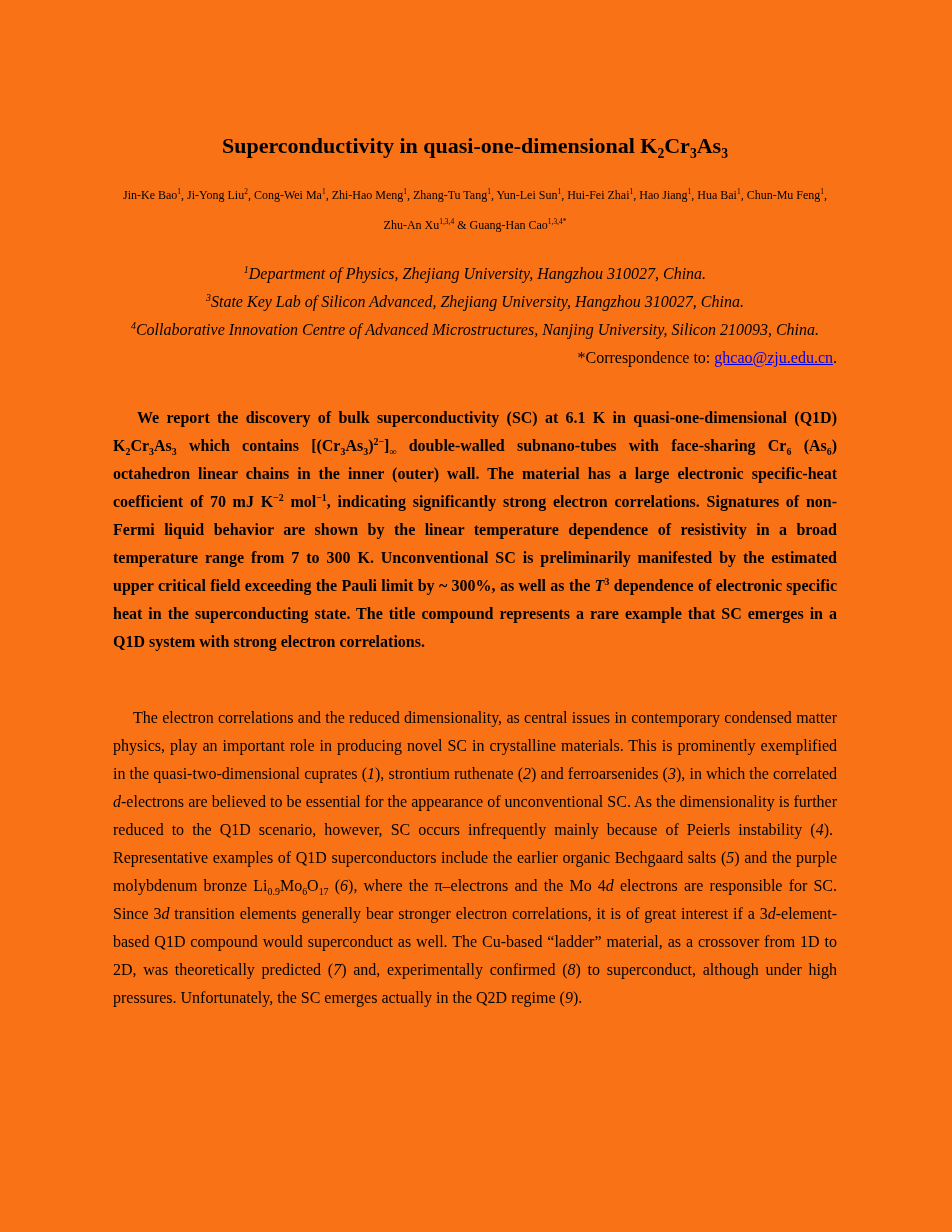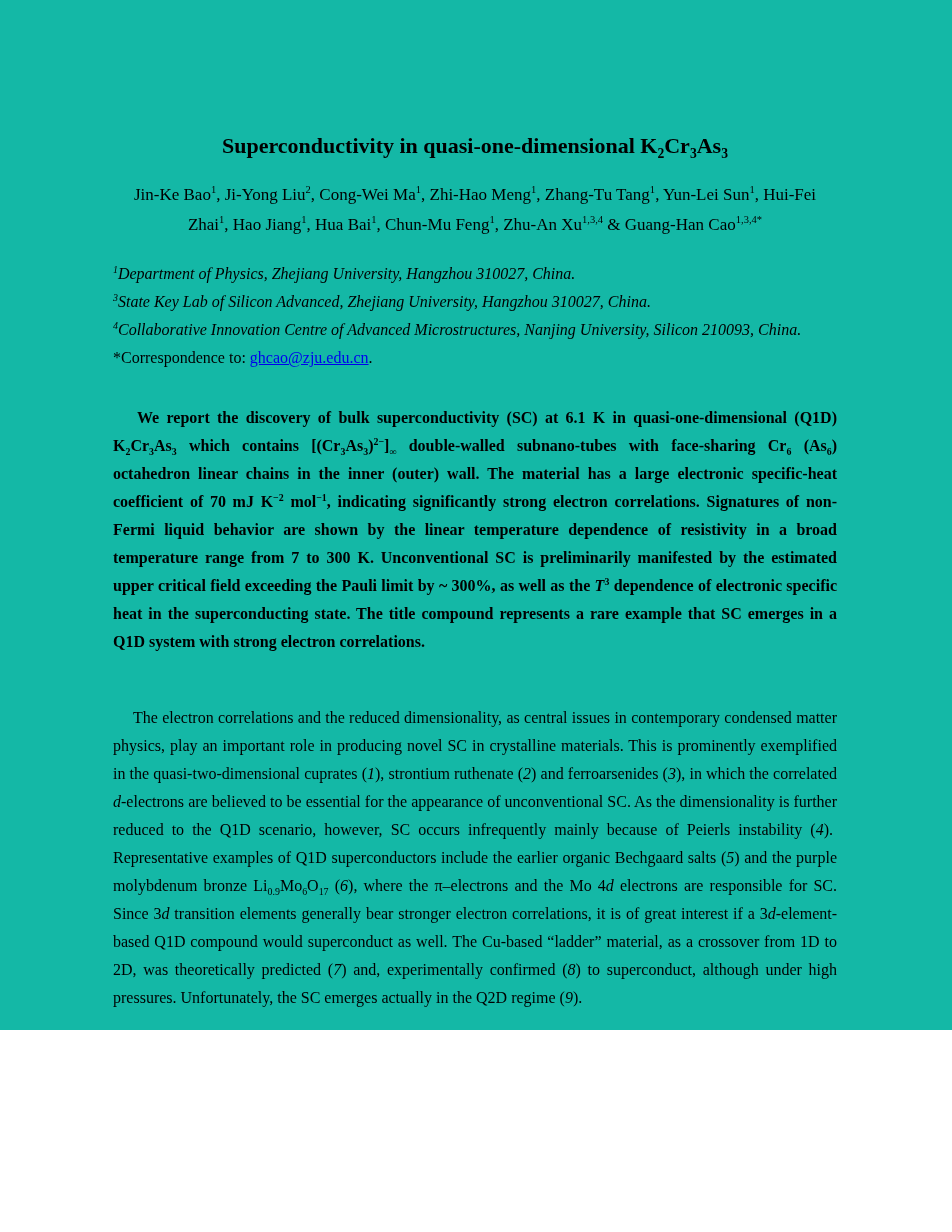--- a/index.html
+++ b/index.html
@@ -3,52 +3,52 @@
 <meta charset="utf-8">
 <style>
   html, body {
     margin: 0;
     padding: 0;
     background: #ffffff;
   }
   .page {
     position: relative;
     width: 952px;
-    height: 1030px;
+    height: 1232px;
     margin: 0 auto;
-    background: #14b8a6;
+    background: #f97316;
     color: #000000;
     font-family: "Liberation Serif", serif;
     box-sizing: border-box;
     padding: 130px 115px 4px 113px;
     overflow: hidden;
   }
   .title {
     font-size: 22px;
     font-weight: bold;
     text-align: center;
     line-height: 32px;
     margin: 0 0 18px 0;
   }
   .authors {
-    font-size: 17px;
+    font-size: 12px;
     text-align: center;
     line-height: 30px;
     margin: 0 0 20px 0;
   }
   .affiliations p {
     font-style: italic;
     font-size: 16px;
-    text-align: left;
+    text-align: center;
     line-height: 28px;
     margin: 0;
   }
   .correspondence {
     font-size: 16px;
-    text-align: left;
+    text-align: right;
     line-height: 28px;
     margin: 0;
   }
   .abstract {
     font-size: 16px;
     font-weight: bold;
     text-align: justify;
     line-height: 28px;
     text-indent: 24px;
     margin: 32px 0 8px 0;

